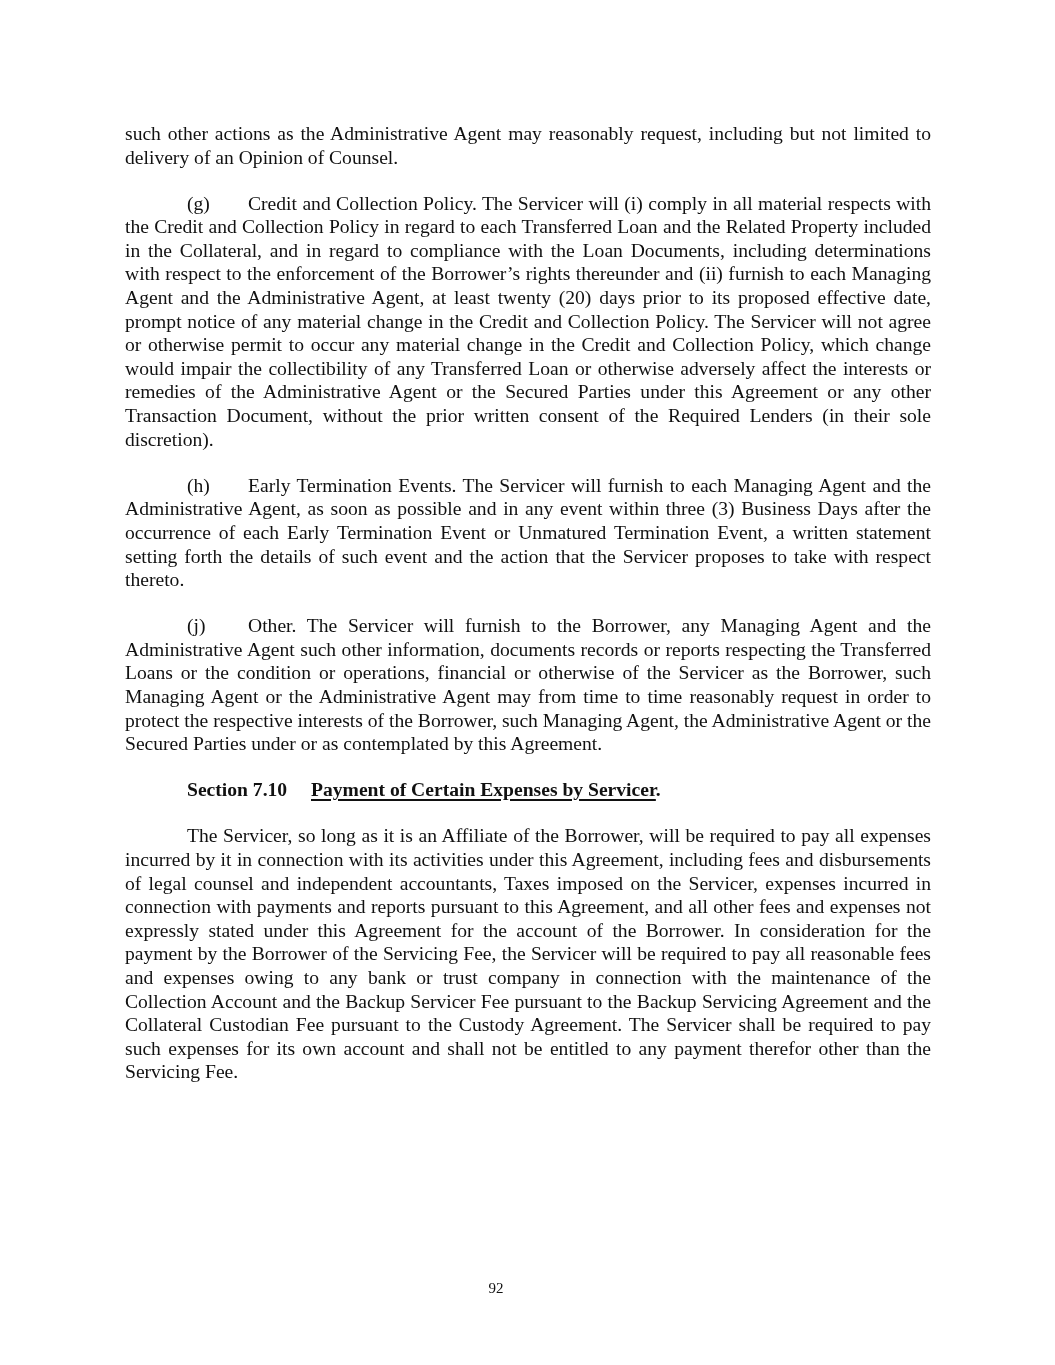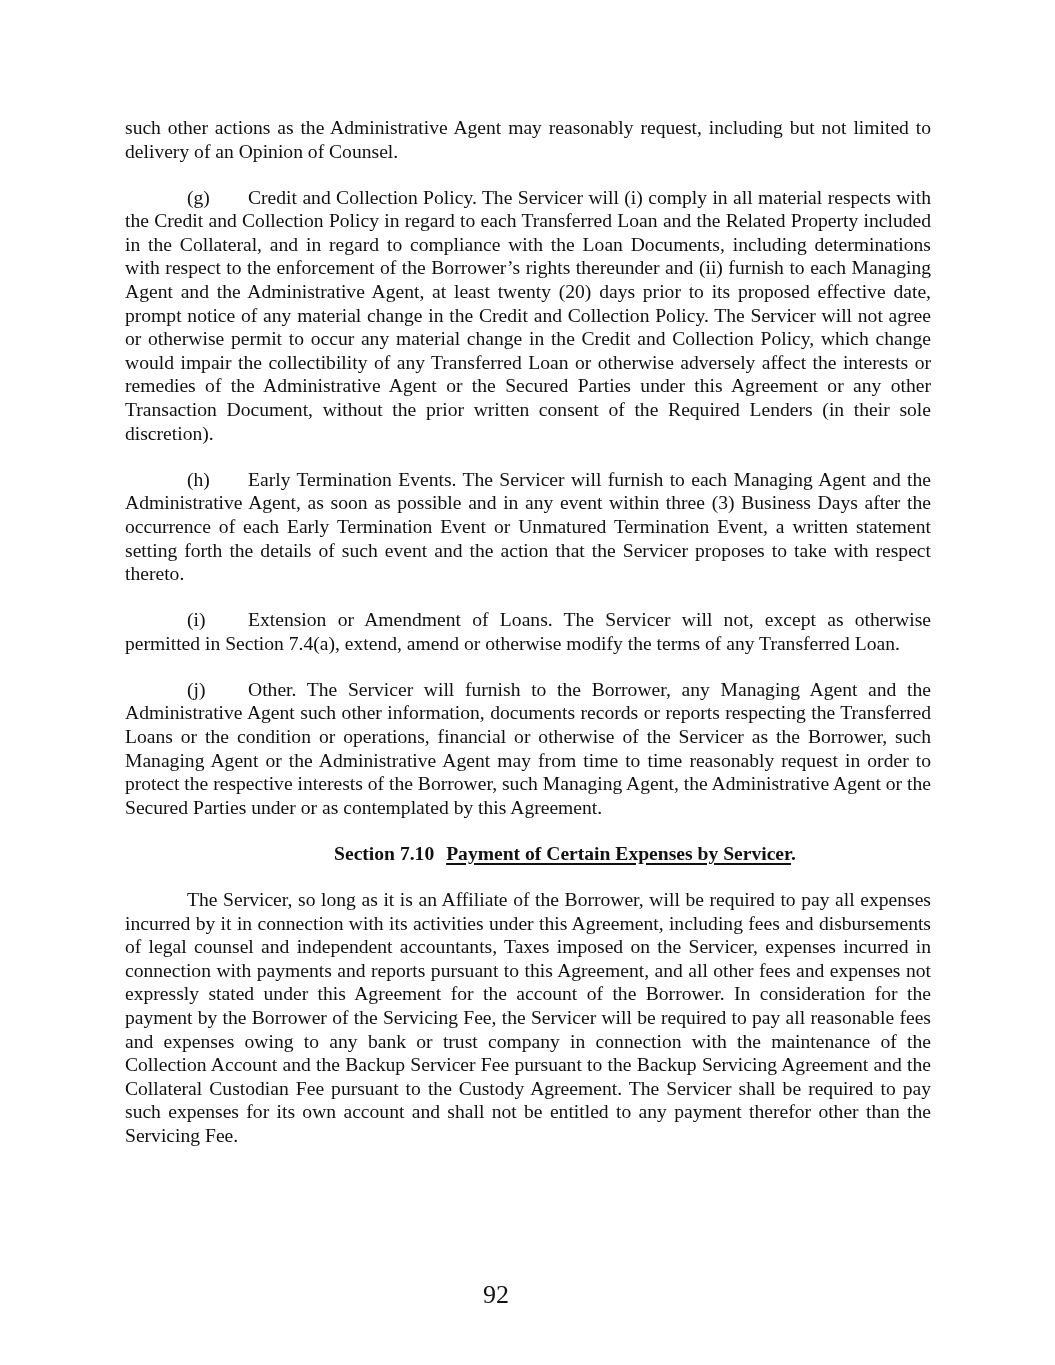--- a/index.html
+++ b/index.html
@@ -11,21 +11,21 @@
     width: 1055px;
     height: 1365px;
     position: relative;
     overflow: hidden;
     font-family: "Liberation Serif", "DejaVu Serif", serif;
     color: #111111;
   }
   .page {
     position: absolute;
     left: 125px;
-    top: 116px;
+    top: 122px;
     width: 806px;
     font-size: 19.6px;
     line-height: 23.6px;
   }
   .para {
     margin: 0 0 22.5px 0;
     text-align: justify;
     text-align-last: left;
   }
   .indent {
@@ -36,52 +36,50 @@
     text-indent: 0;
     width: 61px;
   }
   .u {
     text-underline-offset: 2px;
     text-decoration-thickness: 1px;
   }
   .heading {
     margin: 0 0 22.5px 62px;
     font-weight: bold;
-    text-align: center;
   }
   .heading .secnum {
     display: inline-block;
     width: 124px;
   }
   .heading .title {
     text-decoration: underline;
     text-underline-offset: 3px;
     text-decoration-thickness: 2px;
   }
   .page-number {
     position: absolute;
     top: 1280px;
     left: 0;
     width: 992px;
     text-align: center;
-    font-size: 26px;
+    font-size: 15px;
   }
 </style>
 </head>
 <body>
 
 <div class="page">
 
   <p class="para">such other actions as the Administrative Agent may reasonably request, including but not limited to delivery of an Opinion of Counsel.</p>
 
   <p class="para indent"><span class="label">(g)</span><span class="u">Credit and Collection Policy</span><span>.  The Servicer will (i) comply in all material respects with the Credit and Collection Policy in regard to each Transferred Loan and the Related Property included in the Collateral, and in regard to compliance with the Loan Documents, including determinations with respect to the enforcement of the Borrower’s rights thereunder and (ii) furnish to each Managing Agent and the Administrative Agent, at least twenty (20) days prior to its proposed effective date, prompt notice of any material change in the Credit and Collection Policy. The Servicer will not agree or otherwise permit to occur any material change in the Credit and Collection Policy, which change would impair the collectibility of any Transferred Loan or otherwise adversely affect the interests or remedies of the Administrative Agent or the Secured Parties under this Agreement or any other Transaction Document, without the prior written consent of the Required Lenders (in their sole discretion).</span></p>
 
   <p class="para indent"><span class="label">(h)</span><span class="u">Early Termination Events</span><span>.  The Servicer will furnish to each Managing Agent and the Administrative Agent, as soon as possible and in any event within three (3) Business Days after the occurrence of each Early Termination Event or Unmatured Termination Event, a written statement setting forth the details of such event and the action that the Servicer proposes to take with respect thereto.</span></p>
 
-  <p class="para indent"><span class="label">(i)</span><span class="u">Extension or Amendment of Loans</span><span>.  The Servicer will not, except as otherwise permitted in </span><span class="u">Section 7.4(a)</span><span>, extend, amend or otherwise modify the terms of any Transferred Loan.</span></p>
 
   <p class="para indent"><span class="label">(j)</span><span class="u">Other</span><span>.  The Servicer will furnish to the Borrower, any Managing Agent and the Administrative Agent such other information, documents records or reports respecting the Transferred Loans or the condition or operations, financial or otherwise of the Servicer as the Borrower, such Managing Agent or the Administrative Agent may from time to time reasonably request in order to protect the respective interests of the Borrower, such Managing Agent, the Administrative Agent or the Secured Parties under or as contemplated by this Agreement.</span></p>
 
   <p class="heading"><span class="secnum">Section 7.10</span><span class="title">Payment of Certain Expenses by Servicer</span><span>.</span></p>
 
   <p class="para indent">The Servicer, so long as it is an Affiliate of the Borrower, will be required to pay all expenses incurred by it in connection with its activities under this Agreement, including fees and disbursements of legal counsel and independent accountants, Taxes imposed on the Servicer, expenses incurred in connection with payments and reports pursuant to this Agreement, and all other fees and expenses not expressly stated under this Agreement for the account of the Borrower. In consideration for the payment by the Borrower of the Servicing Fee, the Servicer will be required to pay all reasonable fees and expenses owing to any bank or trust company in connection with the maintenance of the Collection Account and the Backup Servicer Fee pursuant to the Backup Servicing Agreement and the Collateral Custodian Fee pursuant to the Custody Agreement.  The Servicer shall be required to pay such expenses for its own account and shall not be entitled to any payment therefor other than the Servicing Fee.</p>
 
 </div>
 
 <div class="page-number">92</div>

